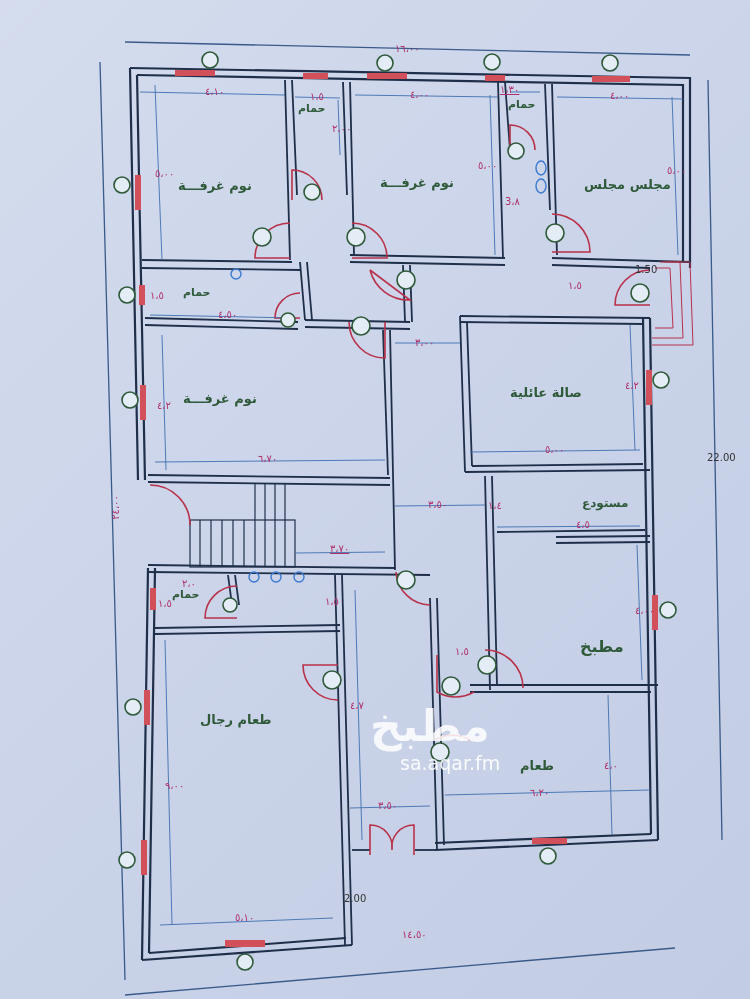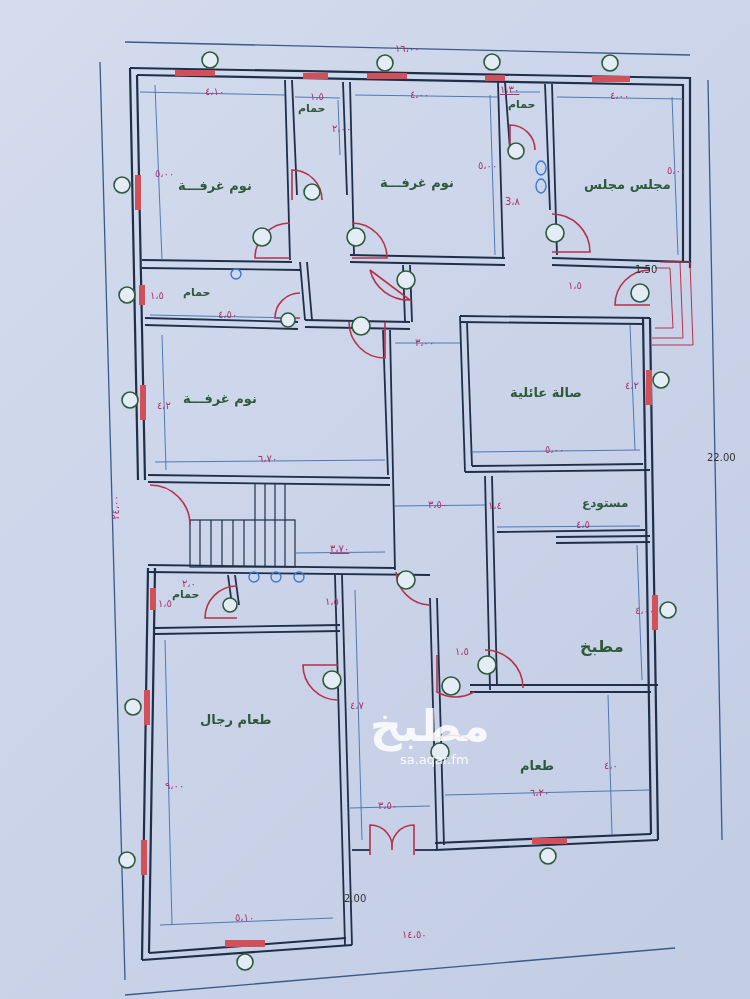--- a/index.html
+++ b/index.html
@@ -4,21 +4,21 @@
 <style>
   html, body { margin:0; padding:0; }
   body { width:750px; height:999px; overflow:hidden; background:#c9d3e8; font-family:"DejaVu Sans", sans-serif; }
   .paper { position:absolute; left:0; top:0; width:750px; height:999px;
     background: linear-gradient(135deg, #d4dced 0%, #ccd5ea 40%, #c2cce3 100%); }
   svg { position:absolute; left:0; top:0; }
   .lbl { position:absolute; font-size:13px; color:#2f5a3a; font-weight:bold; white-space:nowrap; direction:rtl; }
   .dim { position:absolute; font-size:10px; color:#b0306a; white-space:nowrap; }
   .dimb { position:absolute; font-size:10px; color:#333; white-space:nowrap; }
   .wm { position:absolute; left:370px; top:700px; color:rgba(255,255,255,0.85); font-size:44px; font-weight:bold; direction:rtl; }
-  .wm2 { position:absolute; left:400px; top:752px; color:rgba(255,255,255,0.9); font-size:13px; }
+  .wm2 { position:absolute; left:400px; top:752px; color:rgba(255,255,255,0.9); font-size:19px; }
 </style>
 </head>
 <body>
 
 <div class="paper"></div>
 
 <svg width="750" height="999" viewBox="0 0 750 999">
 
   <g stroke="#3a5a8a" stroke-width="1.3" fill="none">
     <line x1="125" y1="42" x2="690" y2="55"></line>

